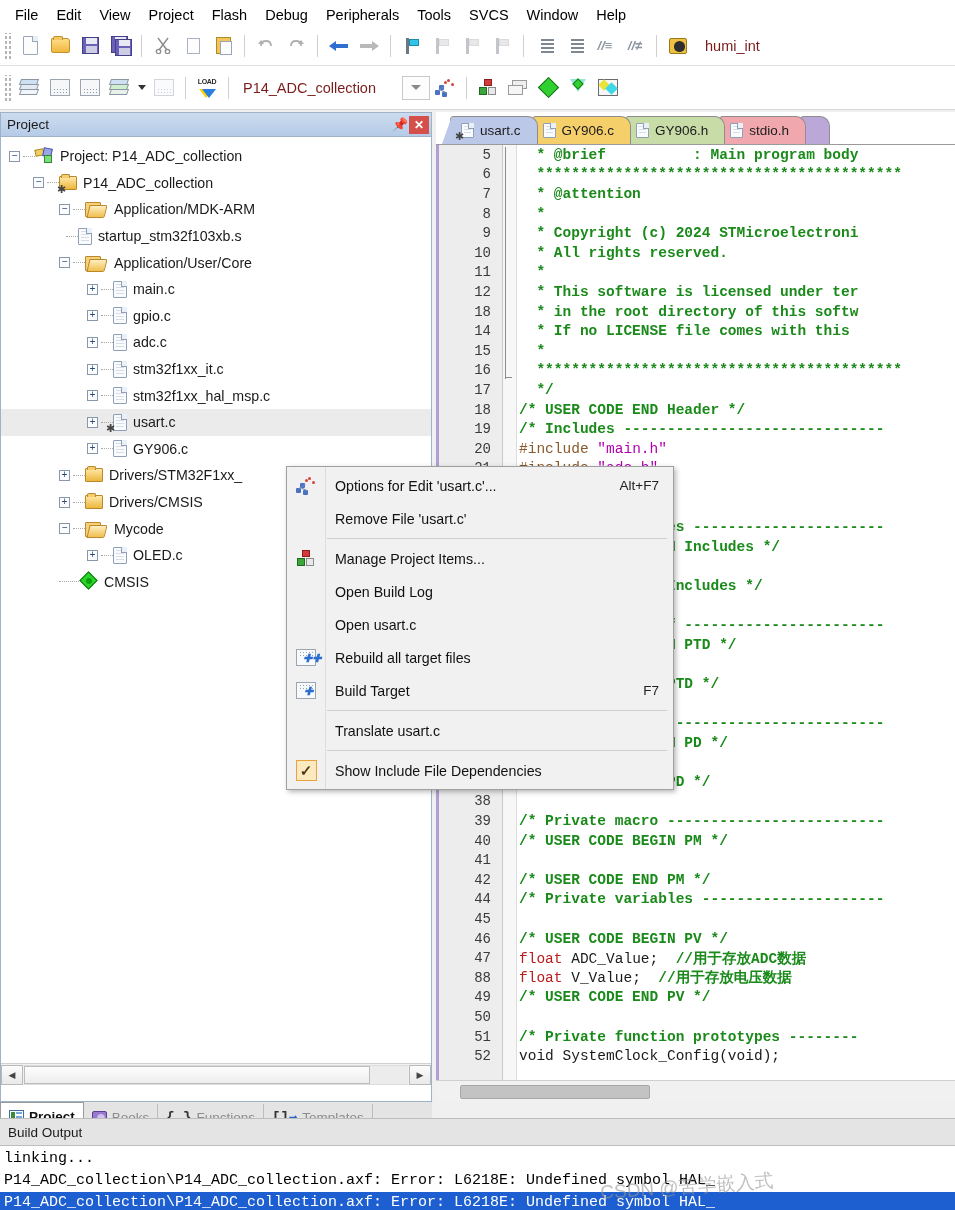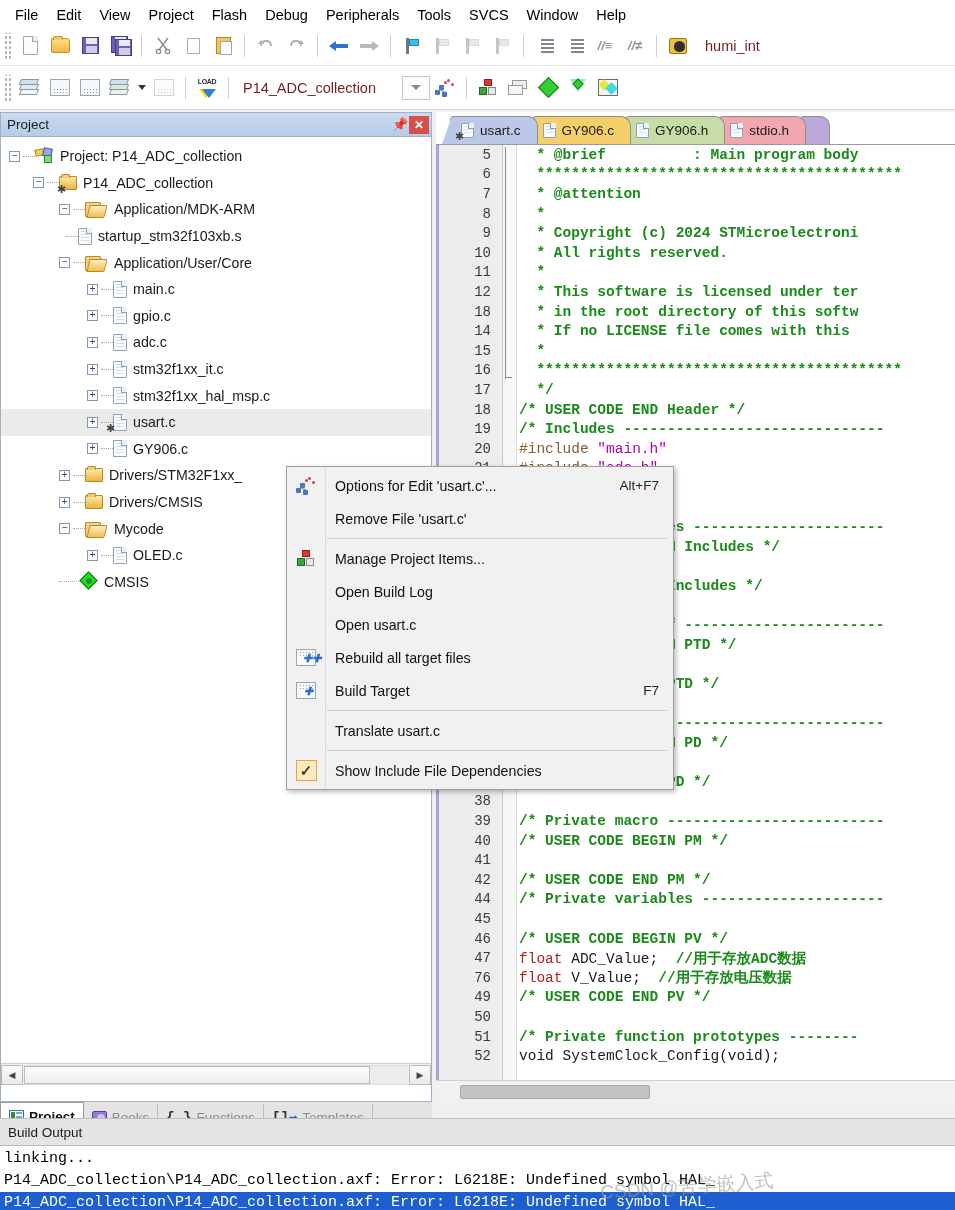--- a/index.html
+++ b/index.html
@@ -736,21 +736,21 @@
           <div class="cl"><span class="ln">37</span><span class="ctext"><span class="c-green">/* USER CODE END PD */</span></span></div>
           <div class="cl"><span class="ln">38</span><span class="ctext"><span class="c-green"></span></span></div>
           <div class="cl"><span class="ln">39</span><span class="ctext"><span class="c-green">/* Private macro -------------------------</span></span></div>
           <div class="cl"><span class="ln">40</span><span class="ctext"><span class="c-green">/* USER CODE BEGIN PM */</span></span></div>
           <div class="cl"><span class="ln">41</span><span class="ctext"><span class="c-green"></span></span></div>
           <div class="cl"><span class="ln">42</span><span class="ctext"><span class="c-green">/* USER CODE END PM */</span></span></div>
           <div class="cl"><span class="ln">44</span><span class="ctext"><span class="c-green">/* Private variables ---------------------</span></span></div>
           <div class="cl"><span class="ln">45</span><span class="ctext"><span class="c-green"></span></span></div>
           <div class="cl"><span class="ln">46</span><span class="ctext"><span class="c-green">/* USER CODE BEGIN PV */</span></span></div>
           <div class="cl"><span class="ln">47</span><span class="ctext"><span class="c-blue">float</span><span class="c-dark"> ADC_Value;  </span><span class="c-green">//用于存放ADC数据</span></span></div>
-          <div class="cl"><span class="ln">76</span><span class="ctext"><span class="c-blue">float</span><span class="c-dark"> V_Value;  </span><span class="c-green">//用于存放电压数据</span></span></div>
+          <div class="cl"><span class="ln">88</span><span class="ctext"><span class="c-blue">float</span><span class="c-dark"> V_Value;  </span><span class="c-green">//用于存放电压数据</span></span></div>
           <div class="cl"><span class="ln">49</span><span class="ctext"><span class="c-green">/* USER CODE END PV */</span></span></div>
           <div class="cl"><span class="ln">50</span><span class="ctext"><span class="c-green"></span></span></div>
           <div class="cl"><span class="ln">51</span><span class="ctext"><span class="c-green">/* Private function prototypes --------</span></span></div>
           <div class="cl"><span class="ln">52</span><span class="ctext"><span class="c-dark">void SystemClock_Config(void);</span></span></div>
         </div>
     </div>
 
     <div class="ed-hscroll">
       <div class="thumb2"></div>
     </div>

